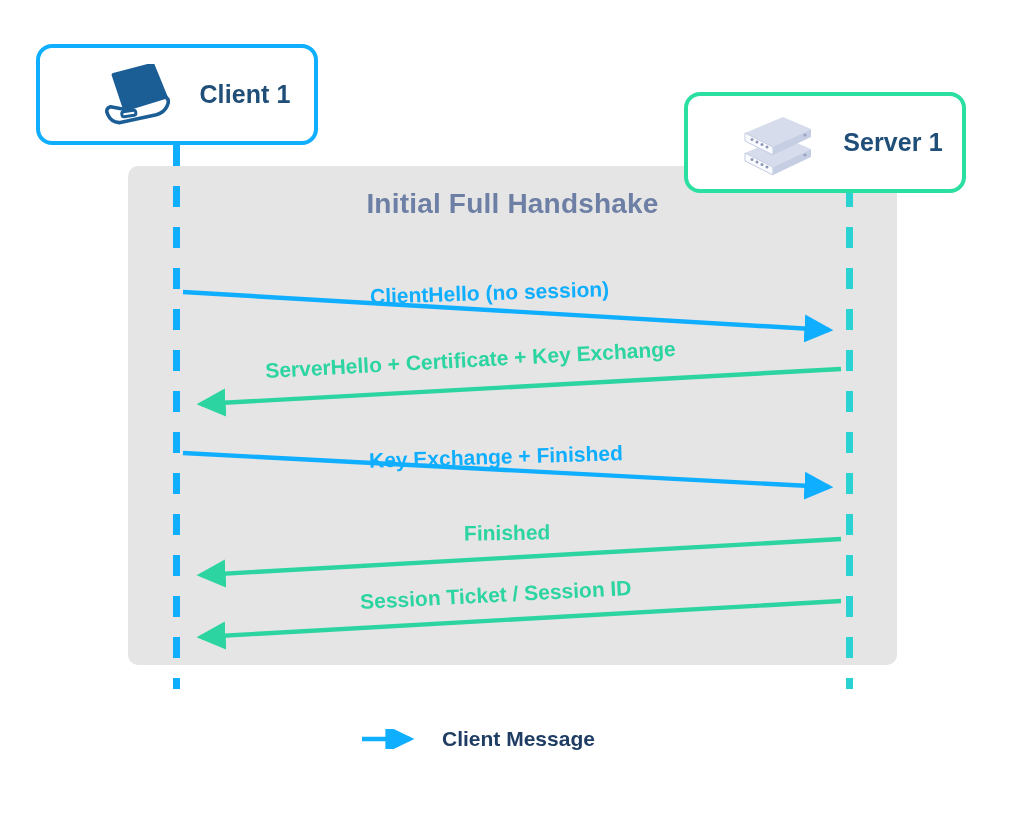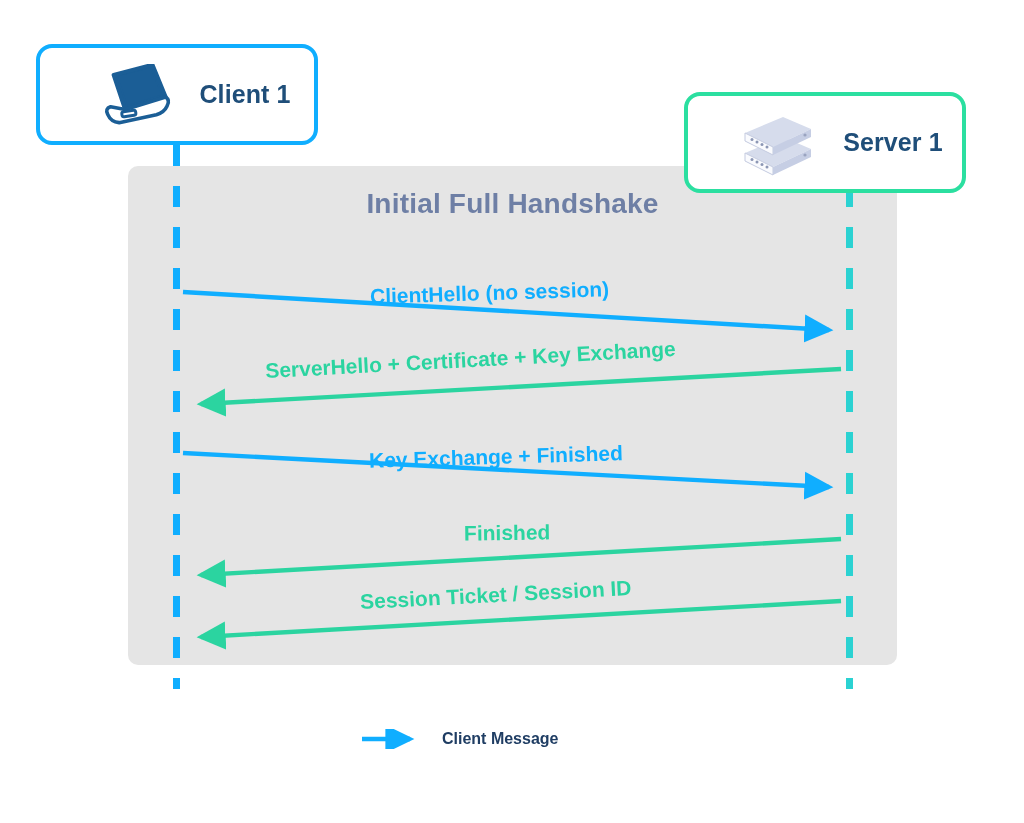--- a/index.html
+++ b/index.html
@@ -40,21 +40,21 @@
   .msg-label{
     position:absolute;font-size:21px;font-weight:bold;white-space:nowrap;
     transform-origin:50% 50%;
   }
   .msg-label.client{color:#10AEFF;}
   .msg-label.server{color:#2BD4A0;}
 
   
   #legend{position:absolute;left:360px;top:722px;width:320px;}
   .legend-row{display:flex;align-items:center;height:34px;gap:14px;}
-  .legend-text{font-size:16px;font-weight:bold;color:#1F3D63;white-space:nowrap;}
+  .legend-text{font-size:21px;font-weight:bold;color:#1F3D63;white-space:nowrap;}
   .legend-glyph{width:68px;height:20px;flex:0 0 auto;}
 </style>
 </head>
 <body>
 
 <div id="stage">
 
   <div id="handshake-panel">
     <div id="panel-title">Initial Full Handshake</div>
   </div>

